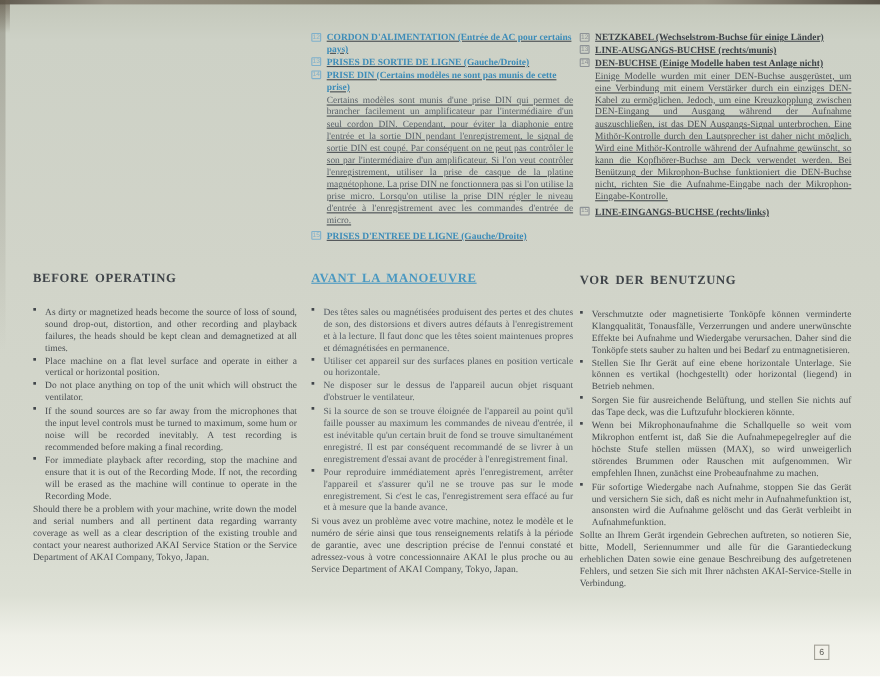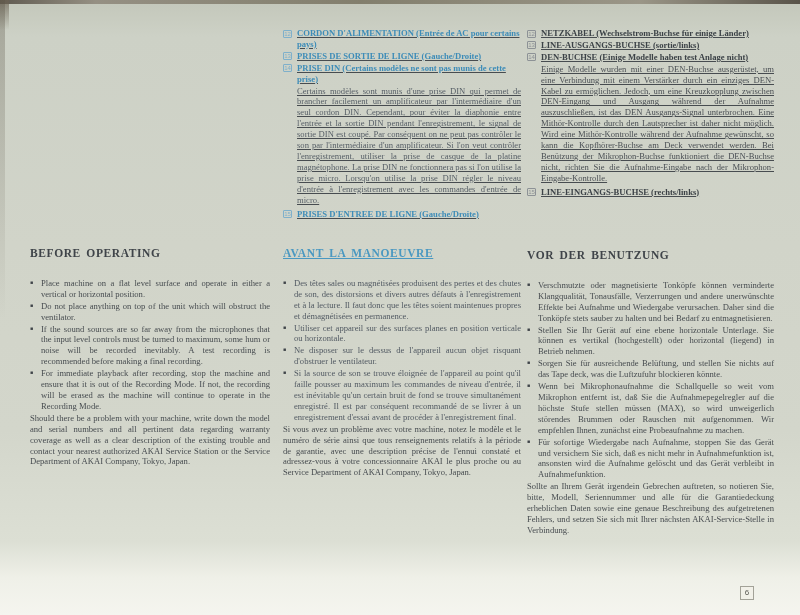--- a/index.html
+++ b/index.html
@@ -123,21 +123,21 @@
   <div class="col col-de-top">
     <div class="item">
       <span class="marker de">12</span>
       <div class="item-content">
           <div class="item-title dark">NETZKABEL (Wechselstrom-Buchse für einige Länder)</div>
         </div>
     </div>
     <div class="item">
       <span class="marker de">13</span>
       <div class="item-content">
-          <div class="item-title dark">LINE-AUSGANGS-BUCHSE (sortie/links)</div>
+          <div class="item-title dark">LINE-AUSGANGS-BUCHSE (rechts/munis)</div>
         </div>
     </div>
     <div class="item">
       <span class="marker de">14</span>
       <div class="item-content">
         <div class="item-title dark">DEN-BUCHSE (Einige Modelle haben test Anlage nicht)</div>
         <p class="item-body">Einige Modelle wurden mit einer DEN-Buchse ausgerüstet, um eine Verbindung mit einem Verstärker durch ein einziges DEN-Kabel zu ermöglichen. Jedoch, um eine Kreuzkopplung zwischen DEN-Eingang und Ausgang während der Aufnahme auszuschließen, ist das DEN Ausgangs-Signal unterbrochen. Eine Mithör-Kontrolle durch den Lautsprecher ist daher nicht möglich. Wird eine Mithör-Kontrolle während der Aufnahme gewünscht, so kann die Kopfhörer-Buchse am Deck verwendet werden. Bei Benützung der Mikrophon-Buchse funktioniert die DEN-Buchse nicht, richten Sie die Aufnahme-Eingabe nach der Mikrophon-Eingabe-Kontrolle.</p>
       </div>
     </div>
     <div class="item">
@@ -145,20 +145,24 @@
       <div class="item-content">
           <div class="item-title dark">LINE-EINGANGS-BUCHSE (rechts/links)</div>
         </div>
     </div>
   </div>
 
   <div class="col col-en">
     <div class="heading dark">BEFORE OPERATING</div>
     <div class="bullet">
       <span class="bullet-dot"></span>
+      <div class="bullet-text">As dirty or magnetized heads become the source of loss of sound, sound drop-out, distortion, and other recording and playback failures, the heads should be kept clean and demagnetized at all times.</div>
+    </div>
+    <div class="bullet">
+      <span class="bullet-dot"></span>
       <div class="bullet-text">Place machine on a flat level surface and operate in either a vertical or horizontal position.</div>
     </div>
     <div class="bullet">
       <span class="bullet-dot"></span>
       <div class="bullet-text">Do not place anything on top of the unit which will obstruct the ventilator.</div>
     </div>
     <div class="bullet">
       <span class="bullet-dot"></span>
       <div class="bullet-text">If the sound sources are so far away from the microphones that the input level controls must be turned to maximum, some hum or noise will be recorded inevitably. A test recording is recommended before making a final recording.</div>
     </div>
@@ -180,20 +184,24 @@
       <div class="bullet-text">Utiliser cet appareil sur des surfaces planes en position verticale ou horizontale.</div>
     </div>
     <div class="bullet">
       <span class="bullet-dot"></span>
       <div class="bullet-text">Ne disposer sur le dessus de l'appareil aucun objet risquant d'obstruer le ventilateur.</div>
     </div>
     <div class="bullet">
       <span class="bullet-dot"></span>
       <div class="bullet-text">Si la source de son se trouve éloignée de l'appareil au point qu'il faille pousser au maximum les commandes de niveau d'entrée, il est inévitable qu'un certain bruit de fond se trouve simultanément enregistré. Il est par conséquent recommandé de se livrer à un enregistrement d'essai avant de procéder à l'enregistrement final.</div>
     </div>
+    <div class="bullet">
+      <span class="bullet-dot"></span>
+      <div class="bullet-text">Pour reproduire immédiatement après l'enregistrement, arrêter l'appareil et s'assurer qu'il ne se trouve pas sur le mode enregistrement. Si c'est le cas, l'enregistrement sera effacé au fur et à mesure que la bande avance.</div>
+    </div>
     <p class="footer-para">Si vous avez un problème avec votre machine, notez le modèle et le numéro de série ainsi que tous renseignements relatifs à la période de garantie, avec une description précise de l'ennui constaté et adressez-vous à votre concessionnaire AKAI le plus proche ou au Service Department of AKAI Company, Tokyo, Japan.</p>
   </div>
 
   <div class="col col-de">
     <div class="heading dark">VOR DER BENUTZUNG</div>
     <div class="bullet">
       <span class="bullet-dot"></span>
       <div class="bullet-text">Verschmutzte oder magnetisierte Tonköpfe können verminderte Klangqualität, Tonausfälle, Verzerrungen und andere unerwünschte Effekte bei Aufnahme und Wiedergabe verursachen. Daher sind die Tonköpfe stets sauber zu halten und bei Bedarf zu entmagnetisieren.</div>
     </div>
     <div class="bullet">

